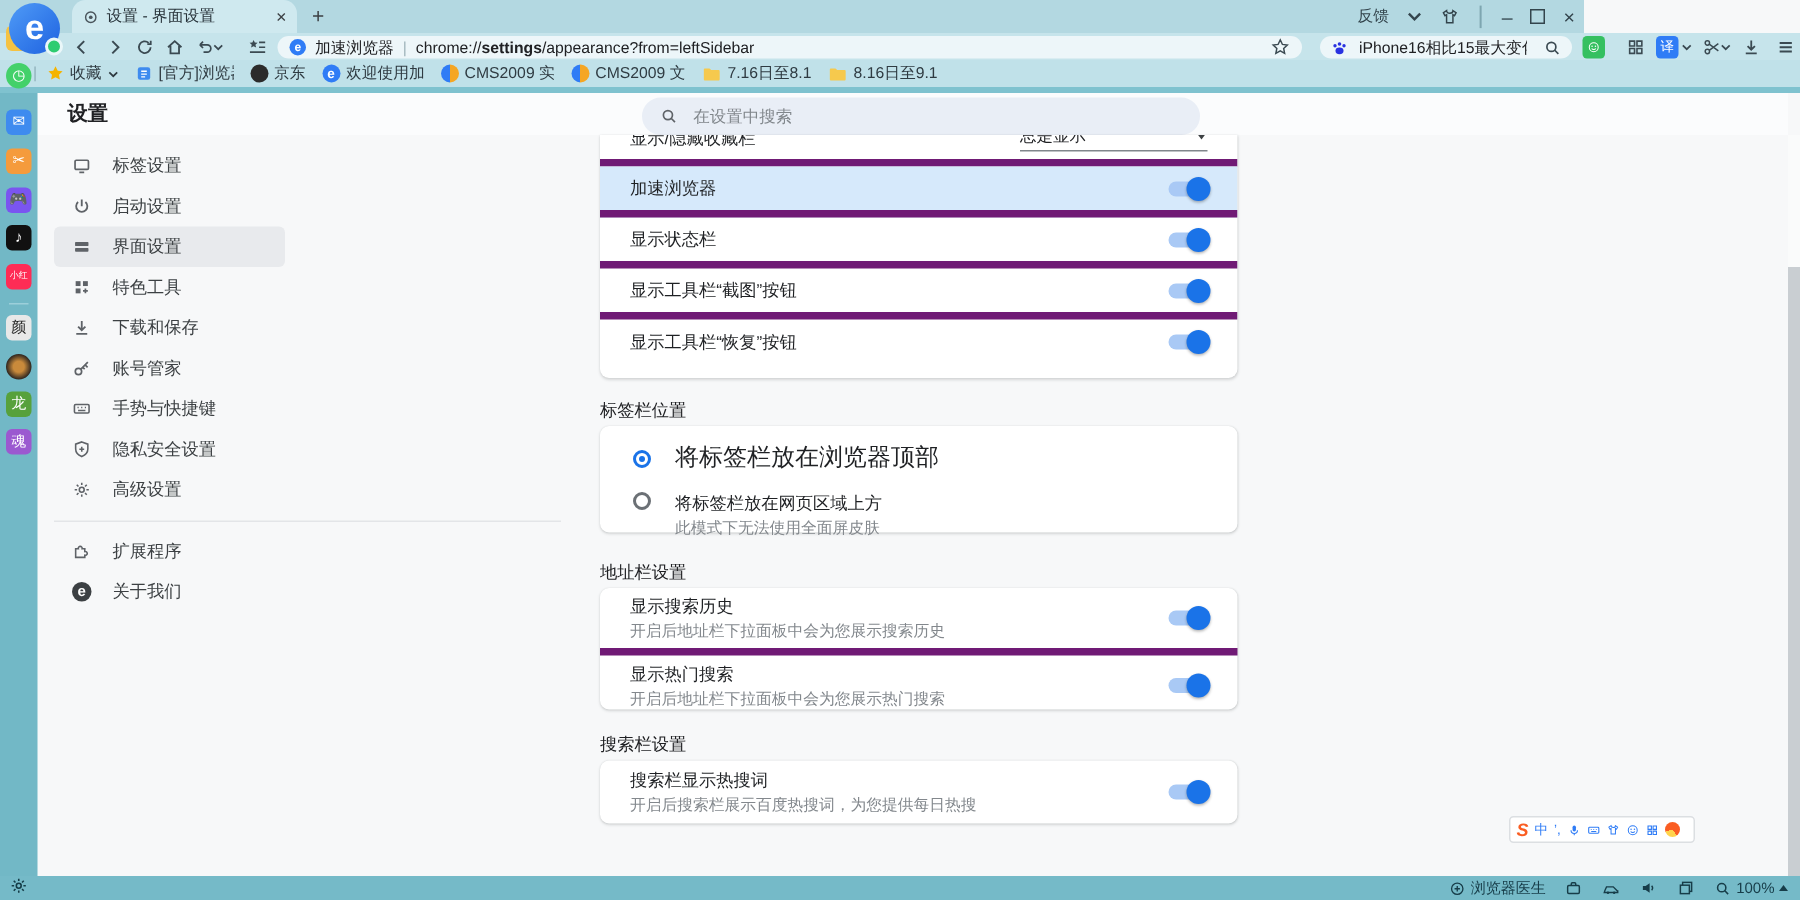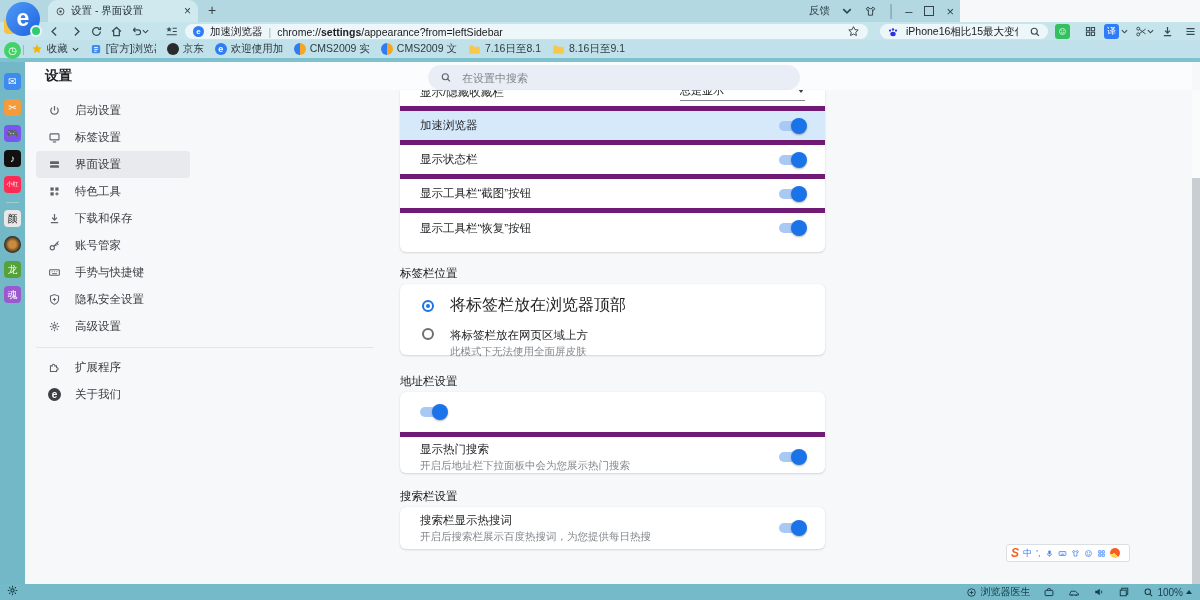--- a/index.html
+++ b/index.html
@@ -1,19 +1,19 @@
 <!DOCTYPE html>
 <html><head>
 <meta charset="utf-8">
 <style>
   html,body{margin:0;padding:0;width:1200px;height:600px;overflow:hidden;
     font-family:"Liberation Sans","DejaVu Sans",sans-serif;background:#f7f8f9;}
   .abs{position:absolute;}
   
-  .titlebar{position:absolute;left:0;top:0;width:960px;height:22px;background:#b3d8e1;}
+  .titlebar{position:absolute;left:0;top:0;width:1056px;height:22px;background:#b3d8e1;}
   .logo{position:absolute;left:6px;top:2px;width:34px;height:34px;border-radius:50%;
     background:linear-gradient(135deg,#4f9bf7,#1e62e0);color:#fff;font-weight:bold;font-size:23px;
     text-align:center;line-height:32px;z-index:30;}
   .logo .badge{position:absolute;right:-2px;bottom:-1px;width:12px;height:12px;border-radius:50%;
     background:#2ecc71;border:2px solid #eaf7f9;box-sizing:border-box;}
   .tab{position:absolute;left:48px;top:0;width:150px;height:22px;background:#cfe9ef;
     border-radius:9px 9px 0 0;display:flex;align-items:center;padding:0 7px;box-sizing:border-box;gap:5px;}
   .tab-title{flex:1;font-size:10.5px;color:#28333a;white-space:nowrap;overflow:hidden;}
   .glyph{color:#3c4043;}
   .win-ctl{position:absolute;top:0;height:22px;display:flex;align-items:center;color:#33444c;}
@@ -423,29 +423,29 @@
 <div class="dock-ic" style="top:286px;background:#9b59d0">魂</div>
 <div class="abs" style="left:6px;top:584px;z-index:5">
     <svg width="13" height="13" color="#143c47">
       <use href="#i-gear"></use>
     </svg>
   </div>
 
 <div class="nav">
   <div class="nav-item">
       <svg width="13" height="13">
+        <use href="#i-monitor"></use>
+      </svg>
+      <span>标签设置</span>
+    </div>
+  <div class="nav-item">
+      <svg width="13" height="13">
         <use href="#i-power"></use>
       </svg>
       <span>启动设置</span>
-    </div>
-  <div class="nav-item">
-      <svg width="13" height="13">
-        <use href="#i-monitor"></use>
-      </svg>
-      <span>标签设置</span>
     </div>
   <div class="nav-item sel">
       <svg width="13" height="13">
         <use href="#i-layout"></use>
       </svg>
       <span>界面设置</span>
     </div>
   <div class="nav-item">
       <svg width="13" height="13">
         <use href="#i-blocks"></use>
@@ -534,20 +534,21 @@
   <div style="display:flex;align-items:flex-start;gap:16px;padding:12px 22px 0">
     <span class="radio off"></span>
     <span style="font-size:11.5px;color:#1f2124"><span>将标签栏放在网页区域上方</span>
       <div class="sub">此模式下无法使用全面屏皮肤</div></span>
   </div>
 </div>
 
 <div class="sect" style="top:374px">地址栏设置</div>
 <div class="card" style="top:392px;height:81px">
   <div class="row" style="height:40px">
+    <span><span>显示搜索历史</span><div class="sub">开启后地址栏下拉面板中会为您展示搜索历史</div></span>
     <span class="switch"></span>
   </div>
   <div class="row" style="height:40px">
     <span><span>显示热门搜索</span><div class="sub">开启后地址栏下拉面板中会为您展示热门搜索</div></span>
     <span class="switch"></span>
   </div>
 </div>
 
 <div class="sect" style="top:489px">搜索栏设置</div>
 <div class="card" style="top:507px;height:42px">

